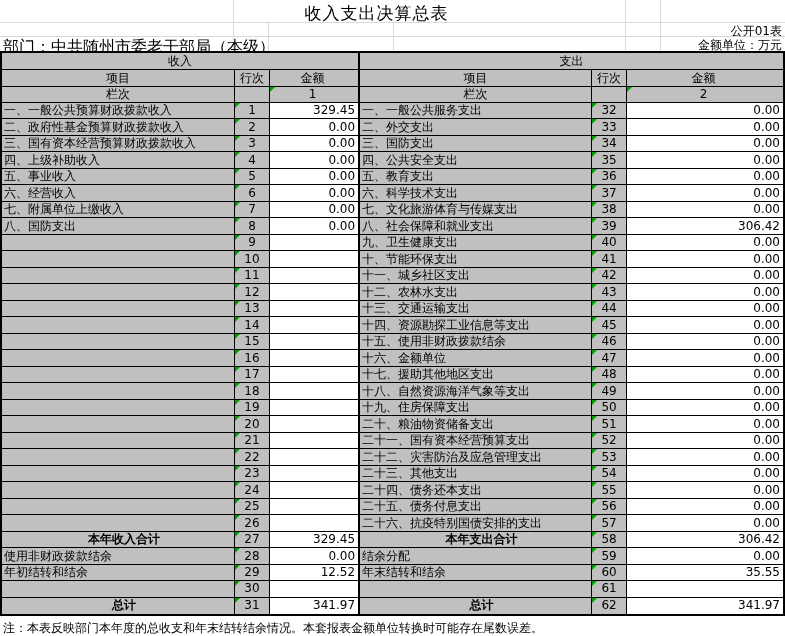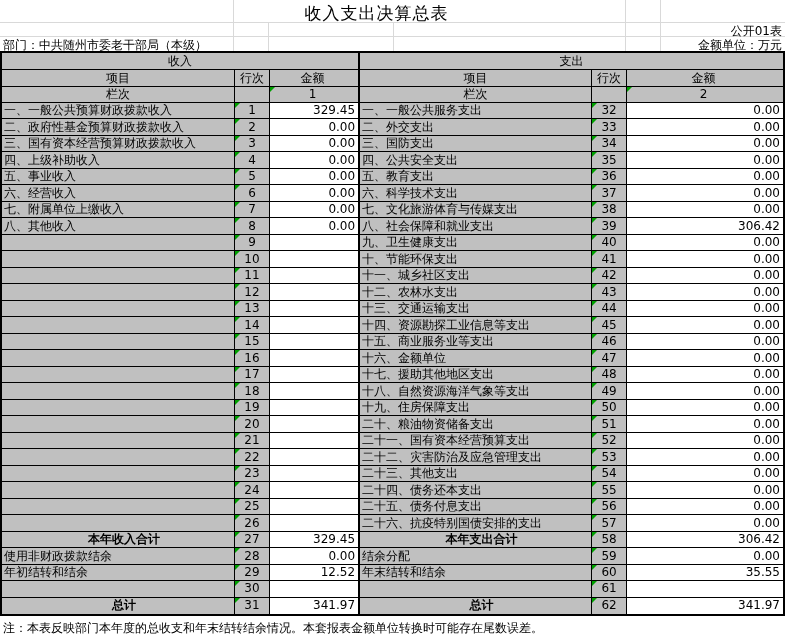--- a/index.html
+++ b/index.html
@@ -5,21 +5,21 @@
   * { margin:0; padding:0; box-sizing:border-box; }
   body { background:#fff; font-family:"DejaVu Sans","Liberation Sans",sans-serif; }
   .page { position:relative; width:785px; height:636px; background:#ffffff; color:#000; overflow:hidden; }
 
   
   .hgl { position:absolute; left:0; width:785px; height:1px; background:#d9d9d9; }
   .vgl { position:absolute; width:1px; background:#d9d9d9; }
   .title { position:absolute; top:2px; left:0; width:753px; text-align:center;
            font-size:17px; letter-spacing:1px; white-space:nowrap; }
   .table-code { position:absolute; top:23px; right:3px; font-size:12px; }
-  .dept { position:absolute; top:37px; left:3px; font-size:12px;text-align:center; }
+  .dept { position:absolute; top:37px; left:3px; font-size:16px;text-align:center; }
   .unit { position:absolute; top:37px; right:3px; font-size:12px; }
 
   
   .main { position:absolute; top:51px; left:0; width:785px; height:565px;
           border:2px solid #000; display:flex; }
   .half { display:grid; grid-template-rows:17px 17px 16px repeat(31, 1fr); }
   .half.left  { width:391px; border-right:2px solid #000;
                 grid-template-columns:233px 35px 1fr; }
   .half.right { width:462px; grid-template-columns:232px 35px 1fr; }
 
@@ -83,21 +83,21 @@
         <div class="cell c3">0.00</div>
         <div class="cell item c1">五、事业收入</div>
         <div class="cell rn c2"><span class="tri"></span>5</div>
         <div class="cell c3">0.00</div>
         <div class="cell item c1">六、经营收入</div>
         <div class="cell rn c2"><span class="tri"></span>6</div>
         <div class="cell c3">0.00</div>
         <div class="cell item c1">七、附属单位上缴收入</div>
         <div class="cell rn c2"><span class="tri"></span>7</div>
         <div class="cell c3">0.00</div>
-        <div class="cell item c1">八、其他收入</div>
+        <div class="cell item c1">八、国防支出</div>
         <div class="cell rn c2"><span class="tri"></span>8</div>
         <div class="cell c3">0.00</div>
         <div class="cell item c1"></div>
         <div class="cell rn c2"><span class="tri"></span>9</div>
         <div class="cell c3"></div>
         <div class="cell item c1"></div>
         <div class="cell rn c2"><span class="tri"></span>10</div>
         <div class="cell c3"></div>
         <div class="cell item c1"></div>
         <div class="cell rn c2"><span class="tri"></span>11</div>
@@ -209,21 +209,21 @@
         <div class="cell c3">0.00</div>
         <div class="cell item c1">十二、农林水支出</div>
         <div class="cell rn c2"><span class="tri"></span>43</div>
         <div class="cell c3">0.00</div>
         <div class="cell item c1">十三、交通运输支出</div>
         <div class="cell rn c2"><span class="tri"></span>44</div>
         <div class="cell c3">0.00</div>
         <div class="cell item c1">十四、资源勘探工业信息等支出</div>
         <div class="cell rn c2"><span class="tri"></span>45</div>
         <div class="cell c3">0.00</div>
-        <div class="cell item c1">十五、商业服务业等支出</div>
+        <div class="cell item c1">十五、使用非财政拨款结余</div>
         <div class="cell rn c2"><span class="tri"></span>46</div>
         <div class="cell c3">0.00</div>
         <div class="cell item c1">十六、金额单位</div>
         <div class="cell rn c2"><span class="tri"></span>47</div>
         <div class="cell c3">0.00</div>
         <div class="cell item c1">十七、援助其他地区支出</div>
         <div class="cell rn c2"><span class="tri"></span>48</div>
         <div class="cell c3">0.00</div>
         <div class="cell item c1">十八、自然资源海洋气象等支出</div>
         <div class="cell rn c2"><span class="tri"></span>49</div>

